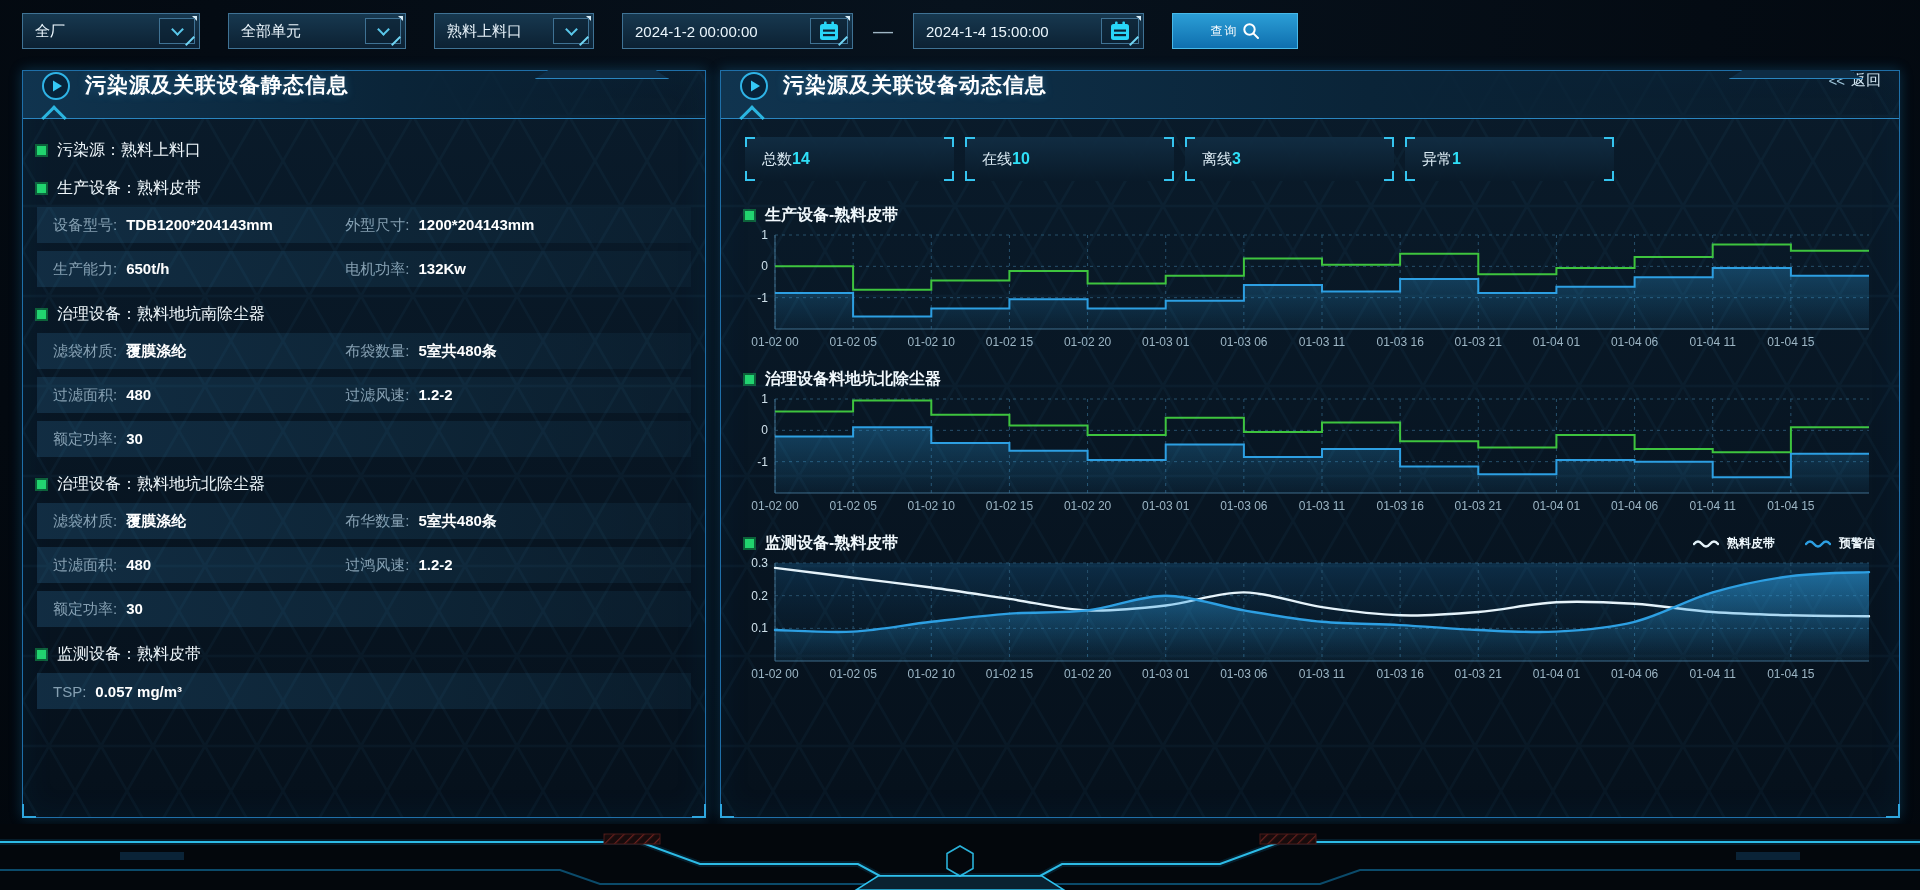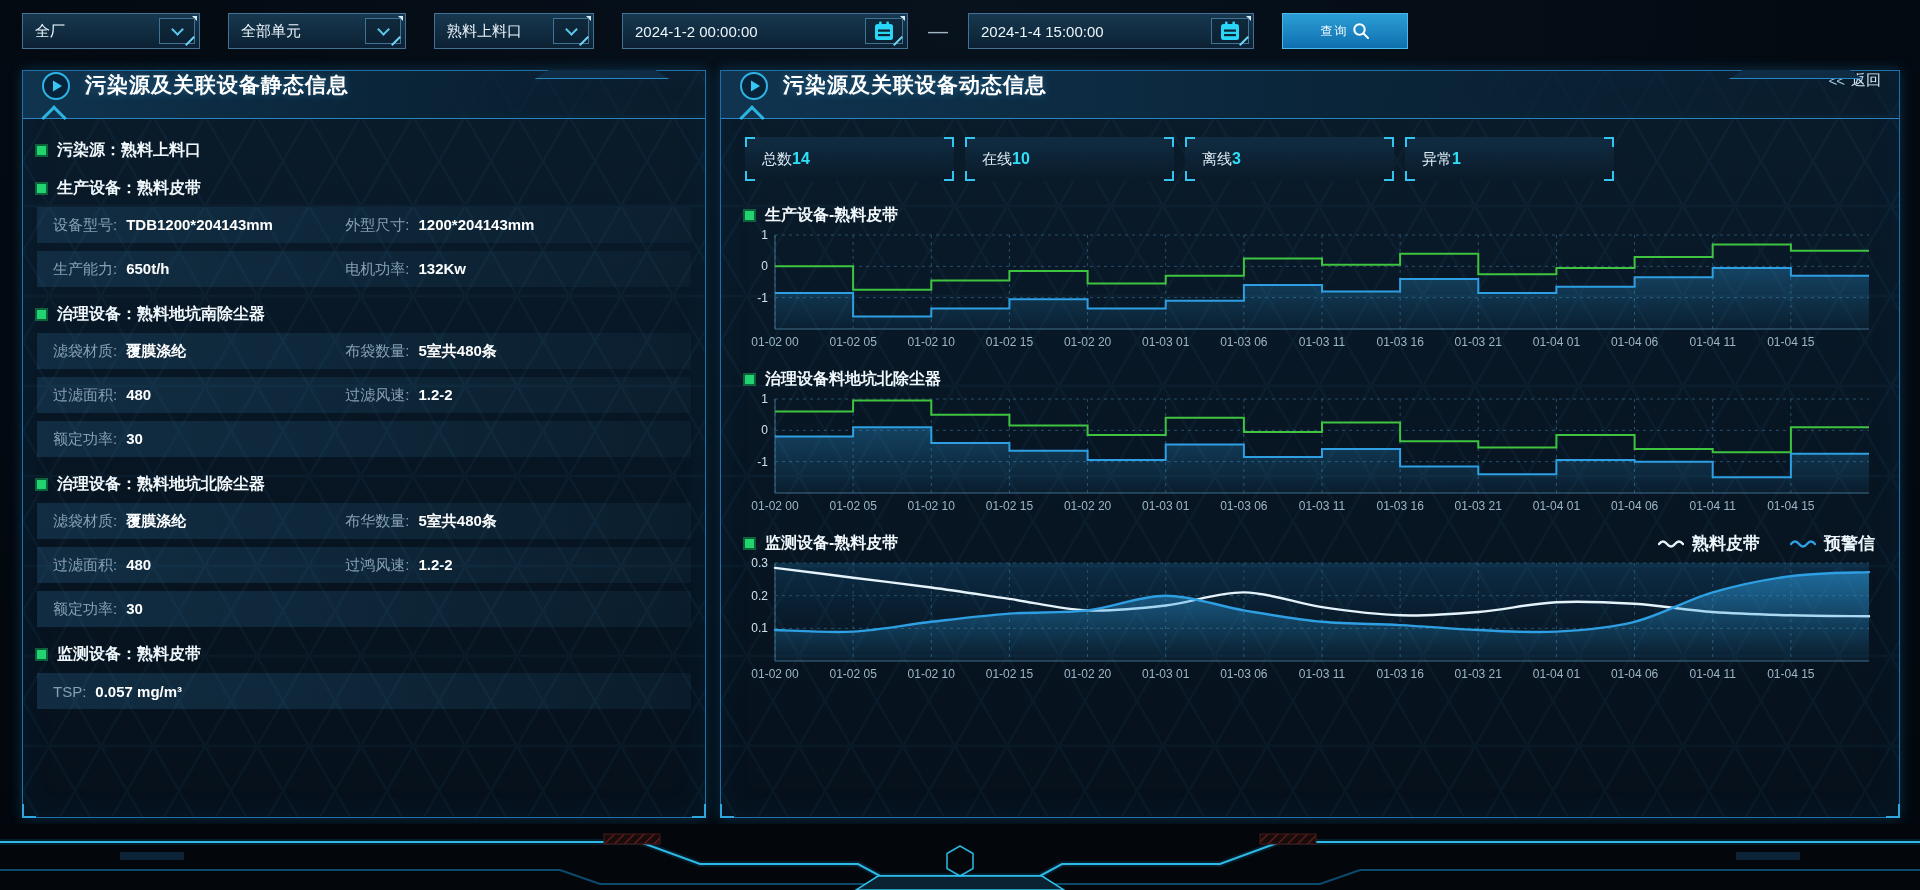--- a/index.html
+++ b/index.html
@@ -13,21 +13,21 @@
   .toolbar{display:flex;align-items:center;gap:28px;padding:10px 4px 0 22px;height:52px}
   .tb-box{position:relative;height:36px;background:linear-gradient(180deg,#17384f 0%,#0c2133 100%);
     border:1px solid #3f7294;display:flex;align-items:center;padding:0 12px;font-size:15px;color:#eaf5fc;cursor:pointer}
   .tb-box::before{content:'';position:absolute;top:2px;right:2px;border-top:5px solid #d8ecf6;border-left:5px solid transparent}
   .select{width:178px}
   .select.narrow{width:160px}
   .chev-box{position:absolute;right:4px;top:4px;bottom:4px;width:36px;border:1px solid #3f7294;
     background:rgba(10,30,46,.5);display:flex;align-items:center;justify-content:center}
   .chev-box::after{content:'';position:absolute;bottom:1px;right:-2px;width:12px;height:2px;background:#6fd4f2;transform:rotate(-45deg)}
   .chev{width:9px;height:9px;border-left:2px solid #59c7ea;border-bottom:2px solid #59c7ea;transform:rotate(-45deg);margin-top:-4px}
-  .datebox{width:286px}
+  .datebox{width:231px}
   .cal-btn{position:absolute;right:4px;top:4px;bottom:4px;width:38px;border:1px solid #3f7294;
     display:flex;align-items:center;justify-content:center;background:rgba(10,30,46,.5)}
   .cal-btn::after{content:'';position:absolute;bottom:1px;right:-2px;width:12px;height:2px;background:#6fd4f2;transform:rotate(-45deg)}
   .dash-sep{color:#9fb6c4;font-size:20px;margin:0 -8px}
   .query-btn{height:36px;width:126px;display:flex;align-items:center;justify-content:center;gap:3px;
     background:linear-gradient(180deg,#2b9ed6 0%,#0f6fae 100%);border:1px solid #47b9e9;
     font-size:12px;color:#fff;letter-spacing:2px;cursor:pointer}
   
   .main{display:flex;gap:14px;padding:18px 22px 0;height:766px}
   .panel{position:relative;border:1px solid #1f6fa8;
@@ -52,21 +52,21 @@
   .panel-title{font-size:21px;font-weight:bold;letter-spacing:1px;text-shadow:0 0 8px rgba(80,190,255,.35)}
   .play-icon{flex:none;width:30px;height:30px}
   .back-link{margin-left:auto;display:flex;align-items:center;gap:7px;font-size:15px;color:#d7eaf5;cursor:pointer}
   .back-prefix{color:#9fc6da;letter-spacing:-1px}
   
   .pcorner{position:absolute;width:14px;height:14px;pointer-events:none}
   .pcorner.bl{left:-1px;bottom:-1px;border-left:2px solid #2fa6de;border-bottom:2px solid #2fa6de}
   .pcorner.br{right:-1px;bottom:-1px;border-right:2px solid #2fa6de;border-bottom:2px solid #2fa6de}
   
   .lp-body{padding:12px 14px 0}
-  .lp-heading{display:flex;align-items:center;gap:11px;height:38px;font-size:16px;font-weight:bold;color:#f2f9fd}
+  .lp-heading{display:flex;align-items:center;gap:11px;height:38px;font-size:16px;font-weight:normal;color:#f2f9fd}
   .lp-bullet{width:9px;height:9px;background:#21d46e;box-shadow:0 0 0 2px rgba(14,110,62,.85)}
   .lp-row{display:flex;align-items:center;min-height:36px;margin-bottom:8px;padding:0 16px;font-size:15px;
     background:linear-gradient(90deg,rgba(18,46,68,.95) 0%,rgba(14,38,56,.9) 60%,rgba(13,36,54,.55) 100%)}
   .lp-pair{display:flex;align-items:baseline;gap:9px;width:47%}
   .lp-pair.single{width:100%}
   .lp-pair:last-child:not(.single){width:53%}
   .lp-label{color:#86a0b2}
   .lp-value{color:#fff;font-weight:bold}
   
   .stats{display:flex;gap:11px;margin:18px 24px 4px}
@@ -77,21 +77,21 @@
   .cnr{position:absolute;width:10px;height:10px}
   .cnr.tl{left:0;top:0;border-left:2px solid #35c4ef;border-top:2px solid #35c4ef}
   .cnr.tr{right:0;top:0;border-right:2px solid #35c4ef;border-top:2px solid #35c4ef}
   .cnr.bl{left:0;bottom:0;border-left:2px solid #35c4ef;border-bottom:2px solid #35c4ef}
   .cnr.br{right:0;bottom:0;border-right:2px solid #35c4ef;border-bottom:2px solid #35c4ef}
   
   .charts{padding:4px 24px 0}
   .chart-block{margin-top:12px}
   .chart-title-row{display:flex;align-items:center;gap:11px;height:28px}
   .chart-title{font-size:16px;font-weight:bold;color:#f2f9fd}
-  .legend{margin-left:auto;display:flex;gap:30px;align-items:center;font-size:17px;font-weight:bold;color:#eef7fc}
+  .legend{margin-left:auto;display:flex;gap:30px;align-items:center;font-size:12px;font-weight:bold;color:#eef7fc}
   .legend-item{display:flex;align-items:center;gap:8px;cursor:pointer}
   .chart-svg{display:block}
   
   .footer{position:absolute;left:0;right:0;bottom:0;height:66px}
 </style>
 </head>
 <body>
 
 <div class="toolbar">
   <div class="tb-box select">

